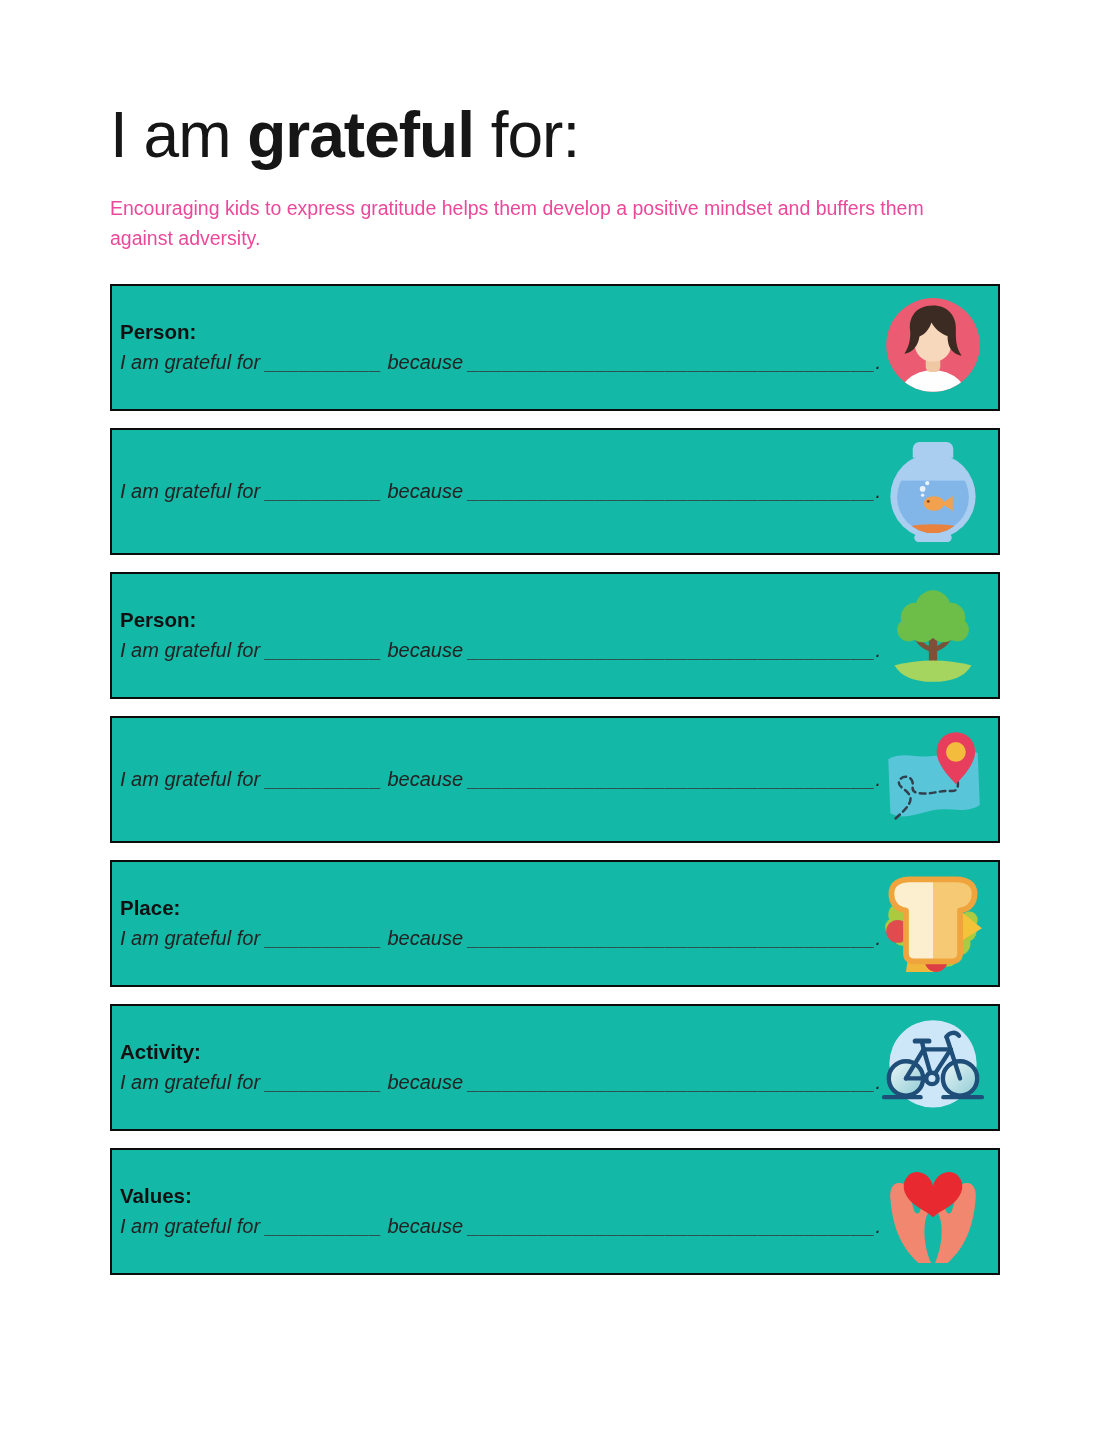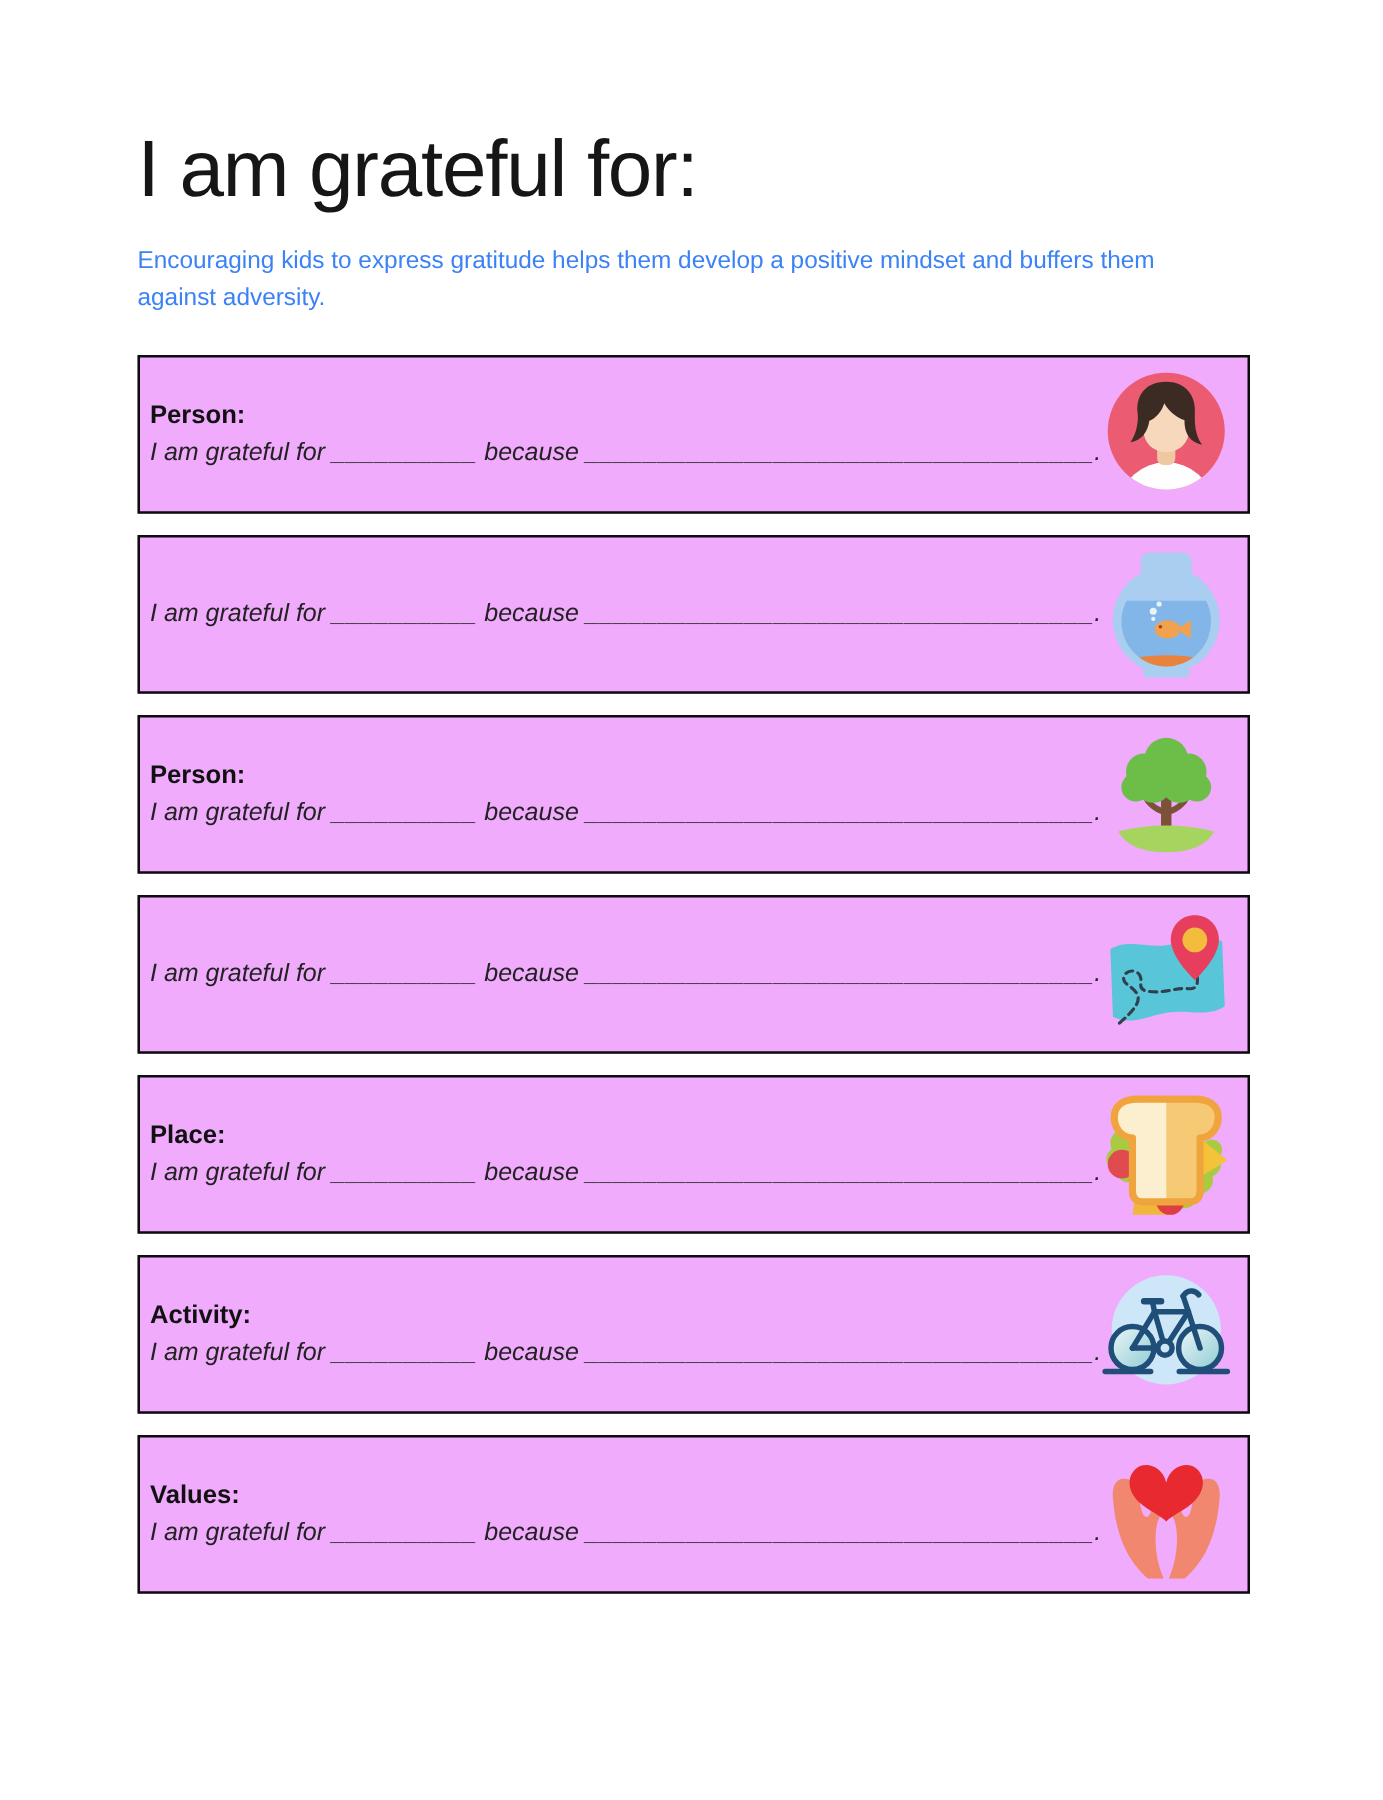--- a/index.html
+++ b/index.html
@@ -13,36 +13,36 @@
   .page { padding:102px 106px 0 110px; box-sizing:border-box; }
 
   .title {
     font-size:64px;
     line-height:1.05;
     font-weight:400;
     letter-spacing:-1px;
     color:#161616;
     margin:0;
   }
-  .title .em { font-weight:400; }
+  .title .em { font-weight:700; }
 
   .subtitle {
     margin-top:24px;
     font-size:19.5px;
     line-height:1.55;
-    color:#3b82f6;
+    color:#ec4899;
     max-width:878px;
   }
 
   .rows { margin-top:30px; display:flex; flex-direction:column; gap:17px; }
 
   .row {
     height:127px;
     border:2.5px solid #0c0c0c;
-    background:#f0abfc;
+    background:#14b8a6;
     box-sizing:border-box;
     display:flex;
     align-items:center;
     justify-content:space-between;
     padding:0 13px 0 8px;
   }
   .row-text { flex:1 1 auto; min-width:0; }
   .row-label {
     font-size:20.5px;
     font-weight:700;

